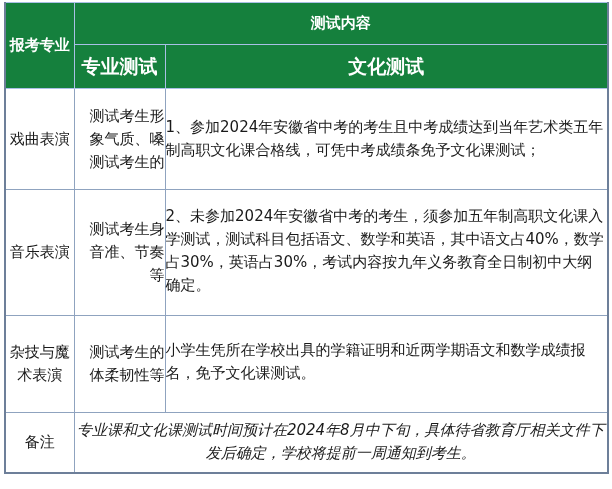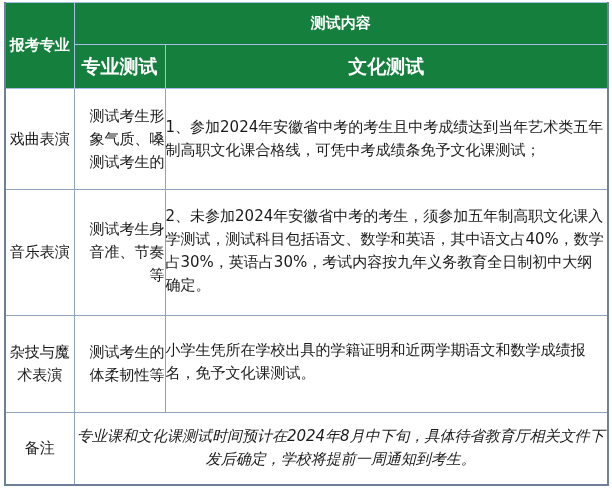--- a/index.html
+++ b/index.html
@@ -104,18 +104,18 @@
       <td class="cell-major outer-left">
         <div>杂技与魔</div>
         <div>术表演</div>
       </td>
       <td class="cell-pro">
         <div>测试考生的</div>
         <div>体柔韧性等</div>
       </td>
       <td class="cell-cul outer-right" style="padding-bottom:4px">小学生凭所在学校出具的学籍证明和近两学期语文和数学成绩报名，免予文化课测试。</td>
     </tr>
-    <tr style="height:72px">
+    <tr style="height:60px">
       <td class="cell-major outer-left outer-bottom">备注</td>
       <td colspan="2" class="cell-note outer-right outer-bottom">专业课和文化课测试时间预计在2024年8月中下旬，具体待省教育厅相关文件下发后确定，学校将提前一周通知到考生。</td>
     </tr>
   </tbody>
 </table>
 
 </body></html>

